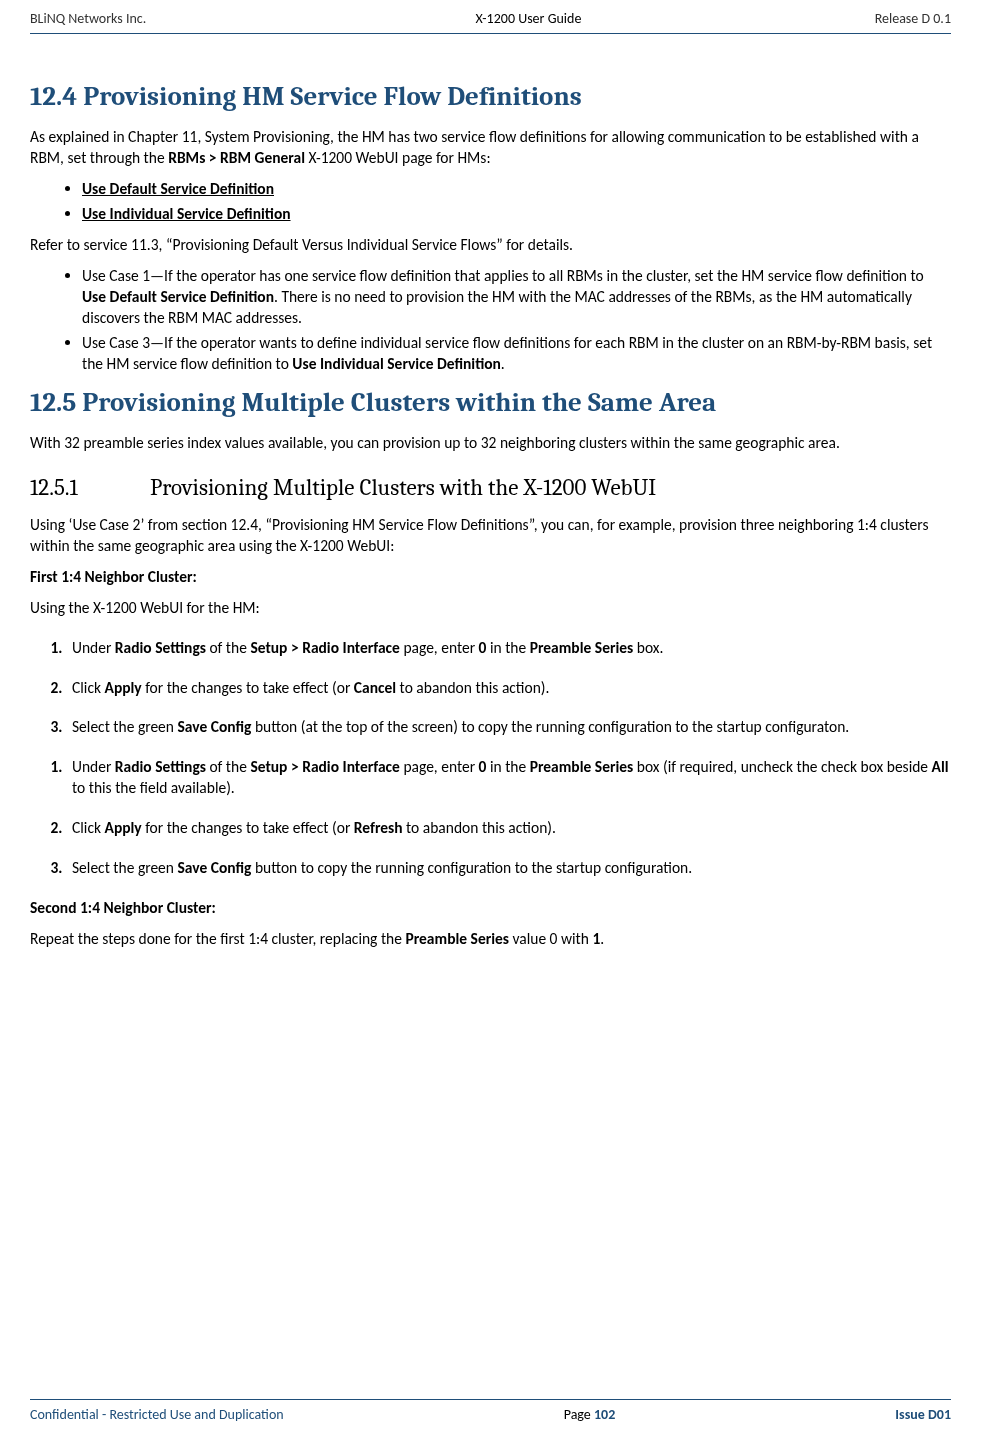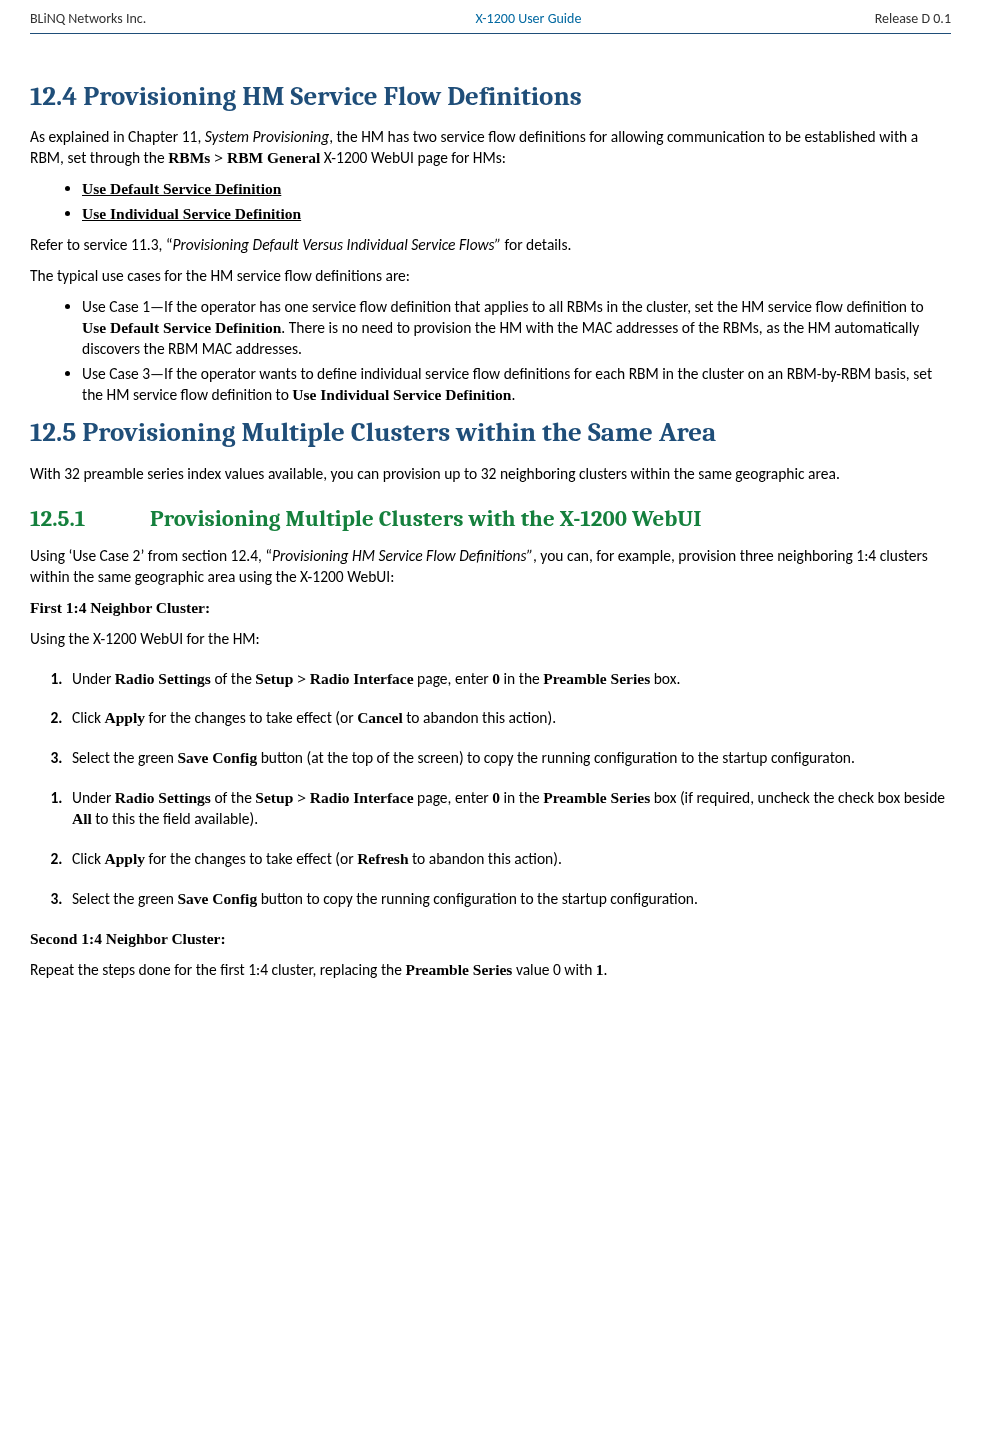--- a/index.html
+++ b/index.html
@@ -21,35 +21,35 @@
   .top-header {
     display: flex;
     justify-content: space-between;
     font-size: 14px;
     color: #333;
     border-bottom: 1.5px solid #1f4e79;
     padding-bottom: 4px;
     margin-bottom: 45px;
   }
   .top-header .mid {
-    color: #0369a1;
+    color: #000000;
     margin-left: 36px;
   }
   h2.section {
     font-family: Cambria, Georgia, serif;
     color: #1f4e79;
     font-size: 27px;
     font-weight: bold;
     margin: 0 0 12px 0;
   }
   h3.subsection {
     font-family: Cambria, Georgia, serif;
-    color: #15803d;
+    color: #000000;
     font-size: 23px;
-    font-weight: bold;
+    font-weight: normal;
     margin: 18px 0 12px 0;
   }
   h3.subsection .num {
     display: inline-block;
     width: 120px;
   }
   p {
     margin: 8px 0 10px 0;
   }
   ul.bullet {
@@ -64,22 +64,22 @@
     padding-left: 36px;
     margin: 6px 0 10px 0;
   }
   ol.num li {
     margin: 19px 0;
     padding-left: 6px;
   }
   ol.num li::marker {
     font-weight: bold;
   }
-  .b { font-weight: bold; font-family: Liberation Serif, serif; }
-  .i { font-style: italic; }
+  .b { font-weight: bold; }
+  .i { }
   .u { text-decoration: underline; }
   .footer {
     position: absolute;
     bottom: 18px;
     left: 30px;
     right: 30px;
     border-top: 1.5px solid #1f4e79;
     padding-top: 6px;
     display: flex;
     justify-content: space-between;
@@ -116,21 +116,20 @@
 
   <ul class="bullet">
     <li><span class="b u">Use Default Service Definition</span></li>
     <li><span class="b u">Use Individual Service Definition</span></li>
   </ul>
 
   <p>
     <span>Refer to service 11.3, “</span><span class="i">Provisioning Default Versus Individual Service Flows”</span><span> for details.</span>
   </p>
 
-  <p>The typical use cases for the HM service flow definitions are:</p>
 
   <ul class="bullet">
     <li>
       <span>Use Case 1—If the operator has one service flow definition that applies to all RBMs in the cluster, set the HM service flow definition to </span><span class="b">Use Default Service Definition</span><span>. There is no need to provision the HM with the MAC addresses of the RBMs, as the HM automatically discovers the RBM MAC addresses.</span>
     </li>
     <li>
       <span>Use Case 3—If the operator wants to define individual service flow definitions for each RBM in the cluster on an RBM-by-RBM basis, set the HM service flow definition to </span><span class="b">Use Individual Service Definition</span><span>.</span>
     </li>
   </ul>
 
@@ -174,14 +173,21 @@
       <span>Select the green </span><span class="b">Save Config</span><span> button to copy the running configuration to the startup configuration.</span>
     </li>
   </ol>
 
   <p class="b">Second 1:4 Neighbor Cluster:</p>
 
   <p>
     <span>Repeat the steps done for the first 1:4 cluster, replacing the </span><span class="b">Preamble Series</span><span> value 0 with </span><span class="b">1</span><span>.</span>
   </p>
 
+  <div class="footer">
+    <span>Confidential - Restricted Use and Duplication</span>
+    <span class="pg">
+      <span>Page </span><span class="pn">102</span>
+    </span>
+    <span class="issue">Issue D01</span>
+  </div>
 
 </div>
 
 </body></html>

